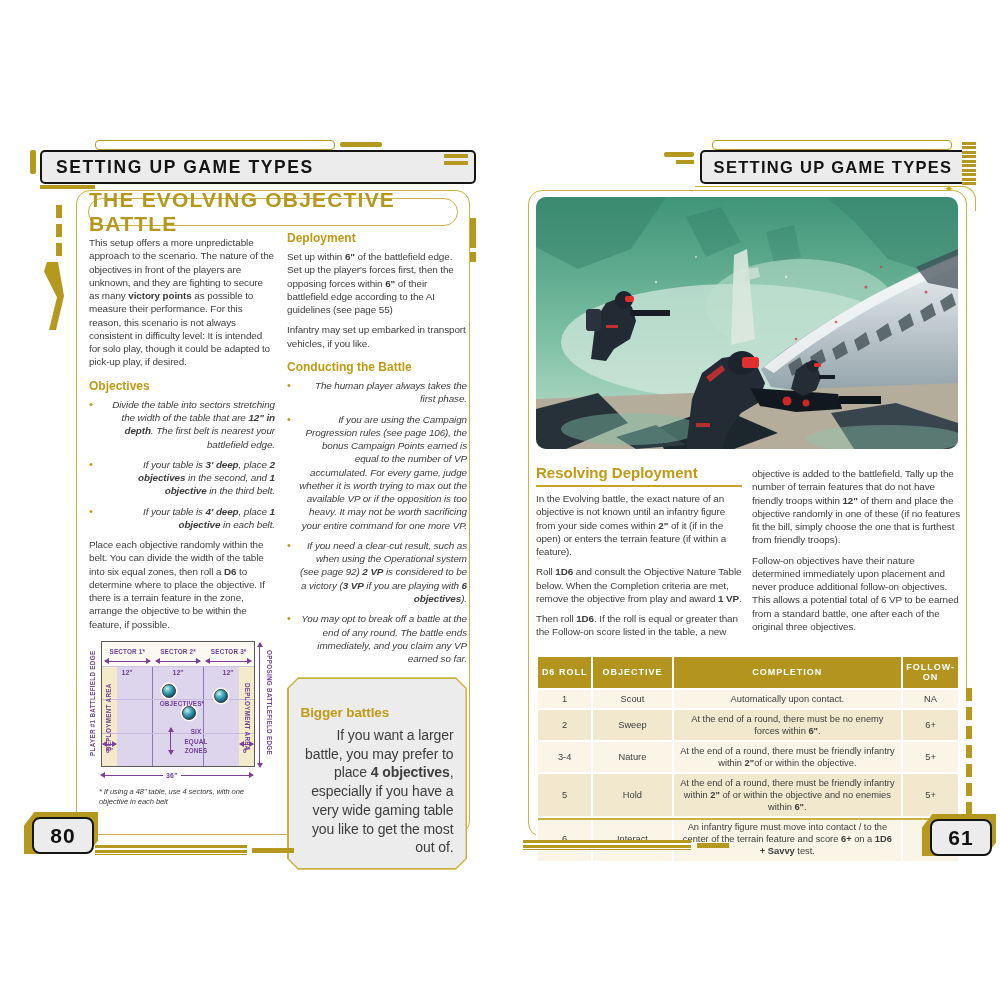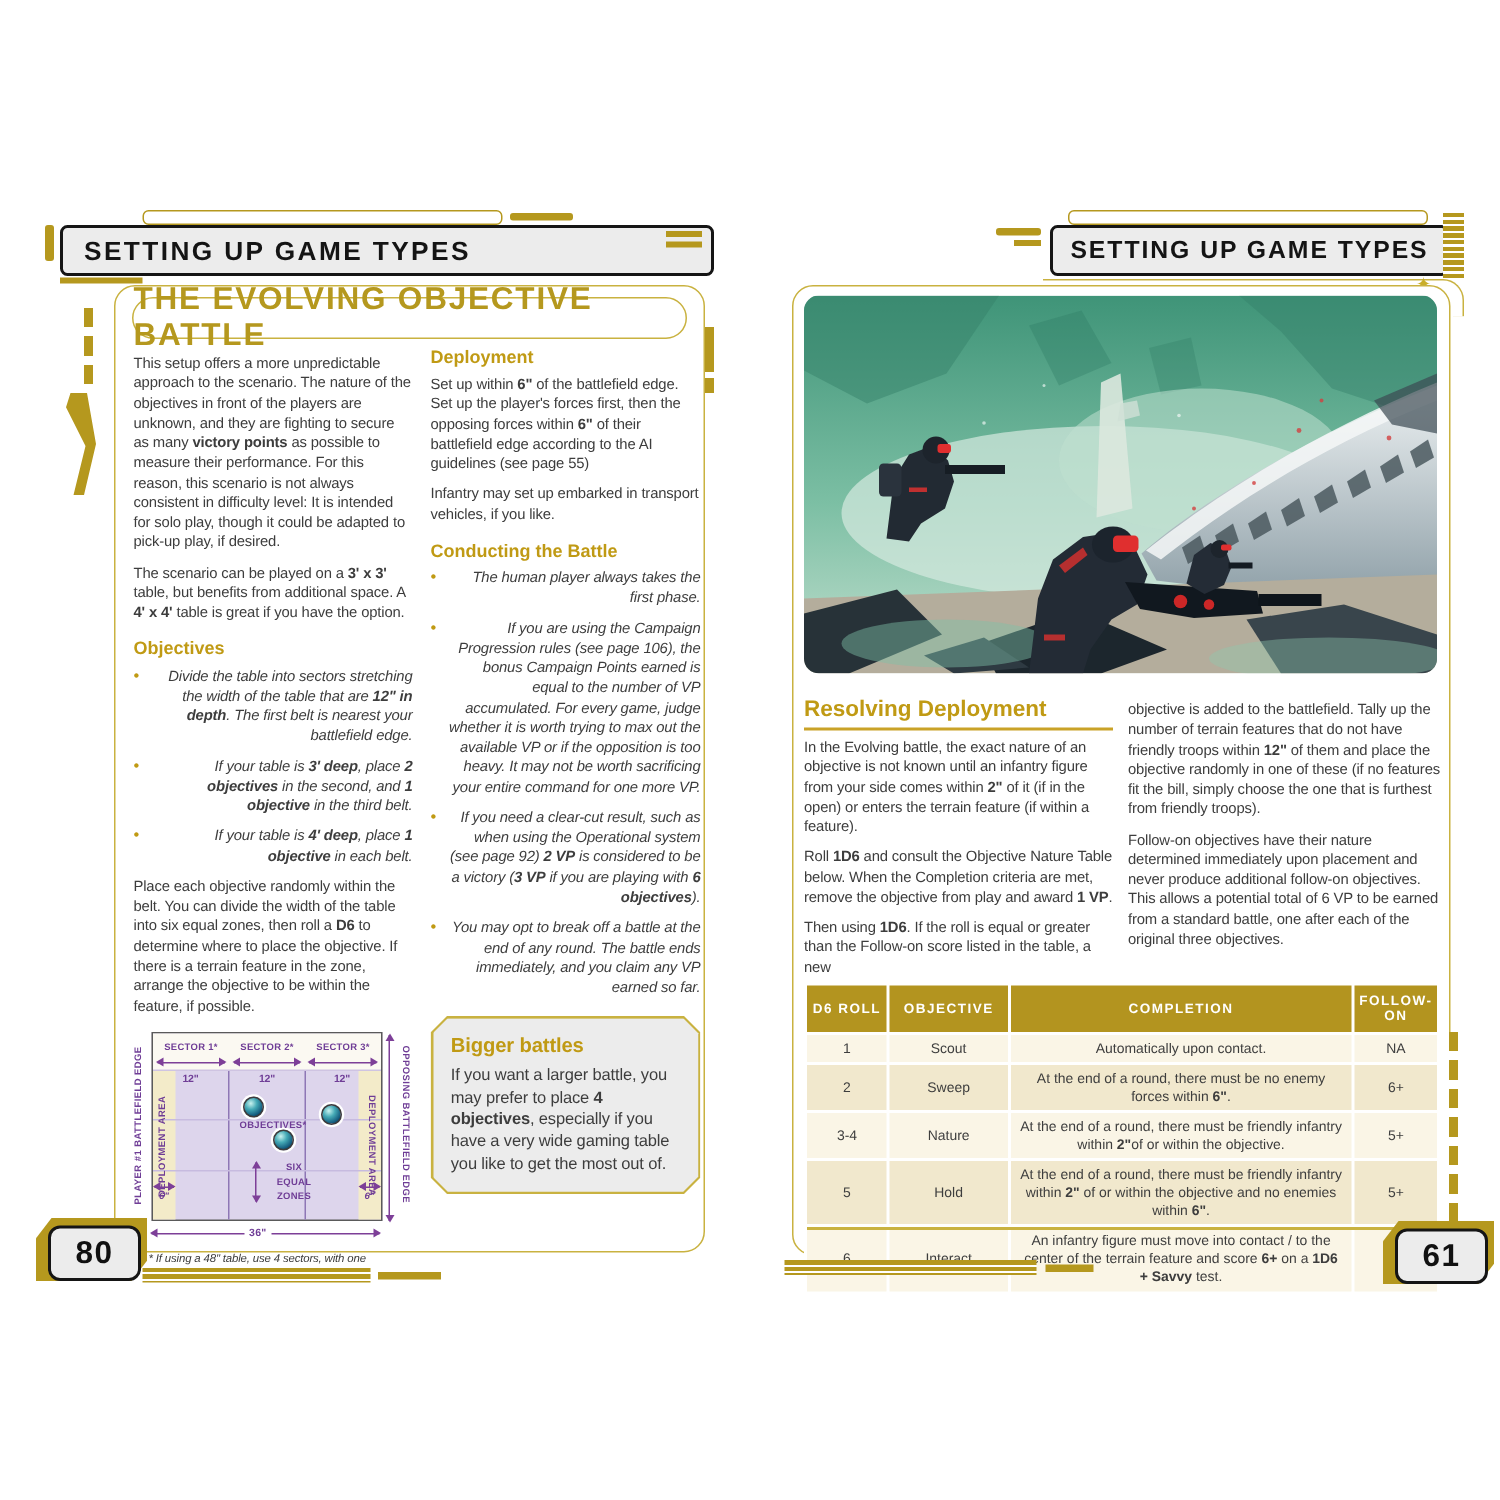--- a/index.html
+++ b/index.html
@@ -22,21 +22,21 @@
               display:flex;align-items:center;justify-content:center;color:#b5981e;font-weight:700;
               font-size:21px;letter-spacing:1.2px;}
   .col{position:absolute;font-size:9.9px;line-height:1.34;letter-spacing:-0.1px;}
   .para{margin:0 0 7px 0;}
   .h-gold{color:#c09a14;font-weight:700;font-size:12px;margin:9px 0 4px 0;letter-spacing:0;}
   .bullet{position:relative;padding-left:11px;margin:0 0 7px 0;font-style:italic;text-align:right;}
   .bullet::before{content:"\2022";position:absolute;left:0;top:-1px;color:#c09a14;font-size:11px;font-style:normal;}
   .b{font-weight:700;}
   .bigbox-outer{margin-top:12px;background:#c9b240;clip-path:polygon(11px 0,calc(100% - 11px) 0,100% 11px,100% calc(100% - 11px),calc(100% - 11px) 100%,11px 100%,0 calc(100% - 11px),0 11px);padding:1.5px;}
   .bigbox{background:#ececec;clip-path:polygon(10px 0,calc(100% - 10px) 0,100% 10px,100% calc(100% - 10px),calc(100% - 10px) 100%,10px 100%,0 calc(100% - 10px),0 10px);padding:9px 12px 11px 12px;}
-  .bigbox .bh{color:#c09a14;font-weight:700;font-size:13.5px;margin-bottom:4px;}
+  .bigbox .bh{color:#c09a14;font-weight:700;font-size:13.5px;margin-bottom:4px;margin-top:16px;}
   
   .pgbadge{position:absolute;background:#ececec;border:2px solid #151515;border-radius:8px;
            display:flex;align-items:center;justify-content:center;font-weight:700;font-size:21px;color:#111;
            letter-spacing:1px;}
   
   .res-h{position:absolute;color:#c09a14;font-weight:700;font-size:15px;border-bottom:2px solid #c9a227;padding-bottom:4px;}
   
   .otable{position:absolute;border-collapse:separate;border-spacing:2px;background:#fff;}
   .otable th{background:#b3941f;color:#fff;font-size:9px;font-weight:700;letter-spacing:1px;padding:5px 3px;line-height:1.15;text-align:center;}
   .otable td{font-size:9.3px;color:#3d3d3d;text-align:center;padding:3px 6px;line-height:1.3;}
@@ -89,21 +89,20 @@
   <div class="gbar" style="left:470px;top:218px;width:6px;height:30px;"></div>
   <div class="gbar" style="left:470px;top:252px;width:6px;height:10px;"></div>
 
   <div class="frame" style="left:76px;top:190px;width:392px;height:643px;"></div>
   <div class="title-pill" style="left:88px;top:198px;width:368px;height:26px;">
     <span>THE EVOLVING OBJECTIVE BATTLE</span>
   </div>
 
   <div class="col" style="left:89px;top:236px;width:186px;">
     <p class="para"><span>This setup offers a more unpredictable approach to the scenario. The nature of the objectives in front of the players are unknown, and they are fighting to secure as many </span><span class="b">victory points</span><span> as possible to measure their performance. For this reason, this scenario is not always consistent in difficulty level: It is intended for solo play, though it could be adapted to pick-up play, if desired.</span></p>
-    <p class="para"><span>The scenario can be played on a </span><span class="b">3' x 3'</span><span> table, but benefits from additional space. A </span><span class="b">4' x 4'</span><span> table is great if you have the option.</span></p>
     <div class="h-gold">Objectives</div>
     <div class="bullet"><span>Divide the table into sectors stretching the width of the table that are </span><span class="b">12" in depth</span><span>. The first belt is nearest your battlefield edge.</span></div>
     <div class="bullet"><span>If your table is </span><span class="b">3' deep</span><span>, place </span><span class="b">2 objectives</span><span> in the second, and </span><span class="b">1 objective</span><span> in the third belt.</span></div>
     <div class="bullet"><span>If your table is </span><span class="b">4' deep</span><span>, place </span><span class="b">1 objective</span><span> in each belt.</span></div>
     <p class="para"><span>Place each objective randomly within the belt. You can divide the width of the table into six equal zones, then roll a </span><span class="b">D6</span><span> to determine where to place the objective. If there is a terrain feature in the zone, arrange the objective to be within the feature, if possible.</span></p>
 
     <div class="dg">
       <div class="dg-vert up" style="position:absolute;left:0;top:0;height:124px;">PLAYER #1  BATTLEFIELD  EDGE</div>
       <div class="dg-square">
         <div class="dg-cream" style="left:0;"></div>
@@ -159,21 +158,21 @@
     <p class="para"><span>Set up within </span><span class="b">6"</span><span> of the battlefield edge. Set up the player's forces first, then the opposing forces within </span><span class="b">6"</span><span> of their battlefield edge according to the AI guidelines (see page 55)</span></p>
     <p class="para"><span>Infantry may set up embarked in transport vehicles, if you like.</span></p>
     <div class="h-gold">Conducting the Battle</div>
     <div class="bullet"><span>The human player always takes the first phase.</span></div>
     <div class="bullet"><span>If you are using the Campaign Progression rules (see page 106), the bonus Campaign Points earned is equal to the number of VP accumulated. For every game, judge whether it is worth trying to max out the available VP or if the opposition is too heavy. It may not be worth sacrificing your entire command for one more VP.</span></div>
     <div class="bullet"><span>If you need a clear-cut result, such as when using the Operational system (see page 92) </span><span class="b">2 VP</span><span> is considered to be a victory (</span><span class="b">3 VP</span><span> if you are playing with </span><span class="b">6 objectives</span><span>).</span></div>
     <div class="bullet"><span>You may opt to break off a battle at the end of any round. The battle ends immediately, and you claim any VP earned so far.</span></div>
     <div class="bigbox-outer">
       <div class="bigbox">
         <div class="bh">Bigger battles</div>
-        <div style="font-size:11px;line-height:1.34;"><span>If you want a larger battle, you may prefer to place </span><span class="b">4 objectives</span><span>, especially if you have a very wide gaming table you like to get the most out of.</span></div>
+        <div style="font-size:14px;line-height:1.34;text-align:right;"><span>If you want a larger battle, you may prefer to place </span><span class="b">4 objectives</span><span>, especially if you have a very wide gaming table you like to get the most out of.</span></div>
       </div>
     </div>
   </div>
 
   <div class="gslat" style="left:95px;top:845px;width:152px;height:10px;"></div>
   <div class="gbar" style="left:252px;top:848px;width:42px;height:5px;"></div>
   <div class="badge-back" style="left:24px;top:812px;width:74px;height:42px;"></div>
   <div class="pgbadge" style="left:32px;top:817px;width:58px;height:33px;">
     <span>80</span>
   </div>
@@ -269,21 +268,21 @@
           <circle cx="160" cy="60" r="1"></circle>
           <circle cx="250" cy="80" r="1.2"></circle>
       </g>
     </svg>
   </div>
 
   <div class="res-h" style="left:536px;top:464px;width:206px;">Resolving Deployment</div>
   <div class="col" style="left:536px;top:492px;width:206px;">
     <p class="para"><span>In the Evolving battle, the exact nature of an objective is not known until an infantry figure from your side comes within </span><span class="b">2"</span><span> of it (if in the open) or enters the terrain feature (if within a feature).</span></p>
     <p class="para"><span>Roll </span><span class="b">1D6</span><span> and consult the Objective Nature Table below. When the Completion criteria are met, remove the objective from play and award </span><span class="b">1 VP</span><span>.</span></p>
-    <p class="para"><span>Then using </span><span class="b">1D6</span><span>. If the roll is equal or greater than the Follow-on score listed in the table, a new</span></p>
+    <p class="para"><span>Then roll </span><span class="b">1D6</span><span>. If the roll is equal or greater than the Follow-on score listed in the table, a new</span></p>
   </div>
   <div class="col" style="left:752px;top:467px;width:211px;">
     <p class="para"><span>objective is added to the battlefield. Tally up the number of terrain features that do not have friendly troops within </span><span class="b">12"</span><span> of them and place the objective randomly in one of these (if no features fit the bill, simply choose the one that is furthest from friendly troops).</span></p>
     <p class="para"><span>Follow-on objectives have their nature determined immediately upon placement and never produce additional follow-on objectives. This allows a potential total of 6 VP to be earned from a standard battle, one after each of the original three objectives.</span></p>
   </div>
 
   <table class="otable" style="left:536px;top:655px;width:424px;">
     <colgroup>
         <col style="width:13%">
         <col style="width:19%">

